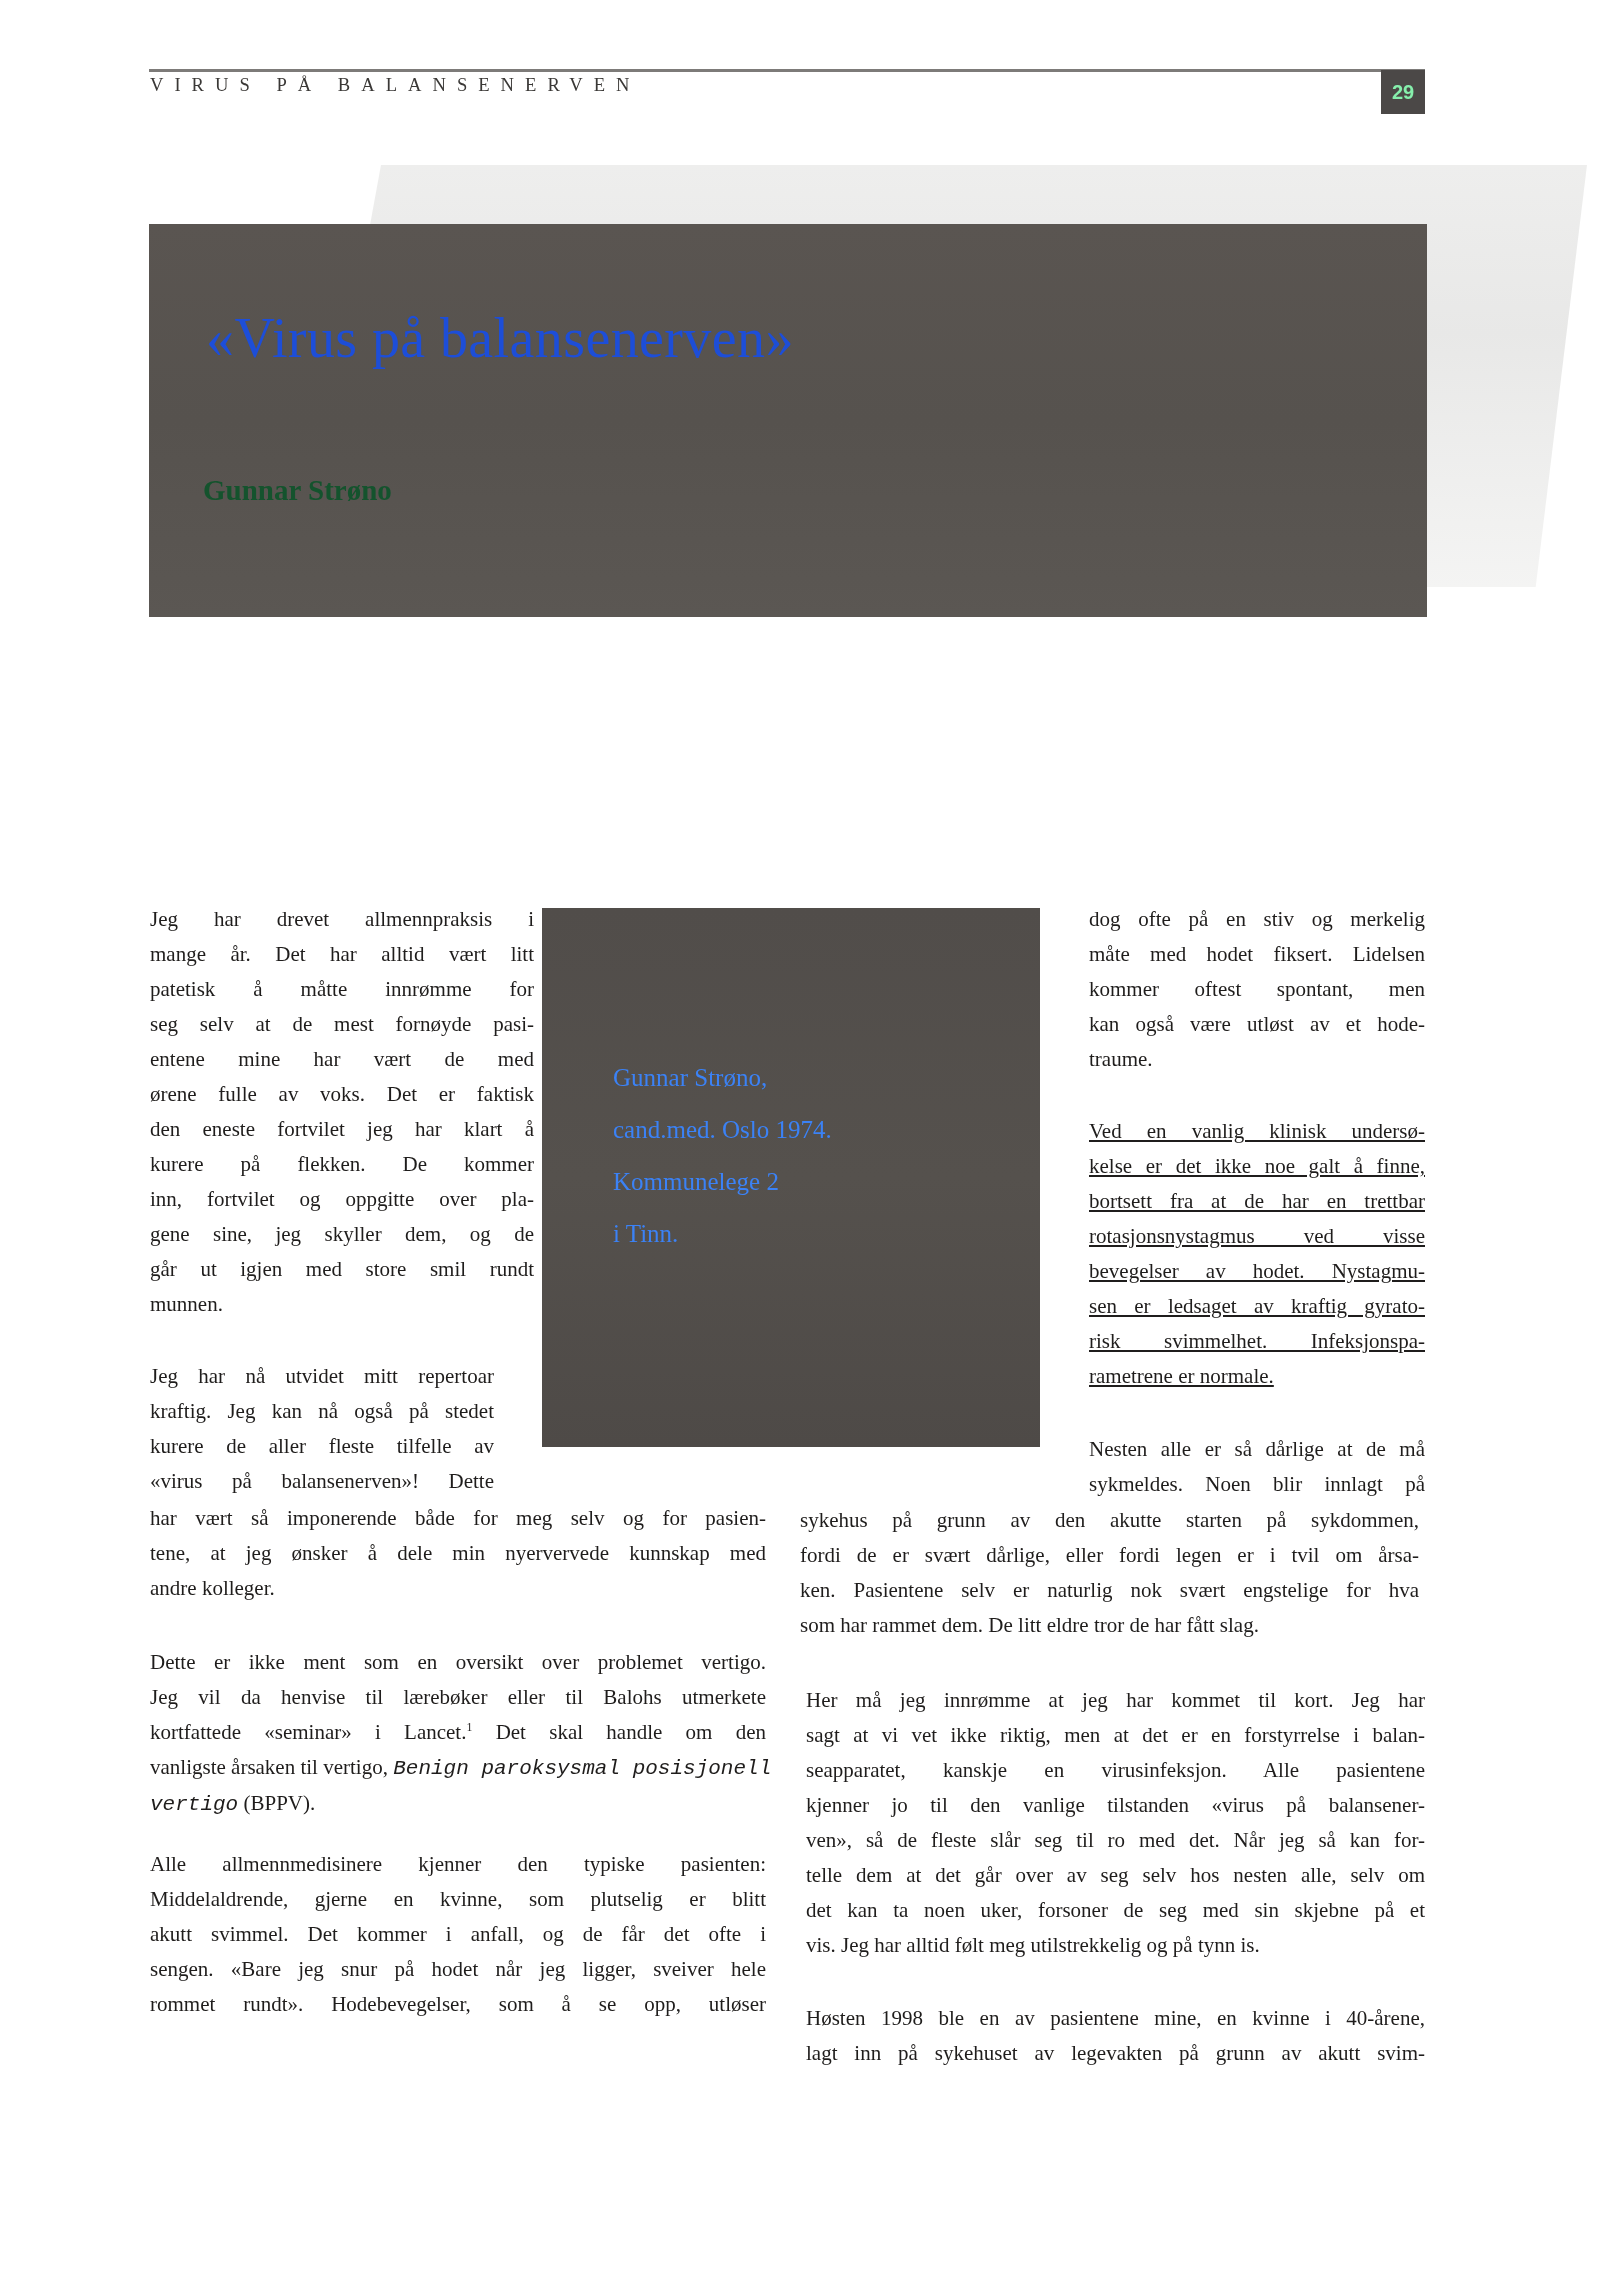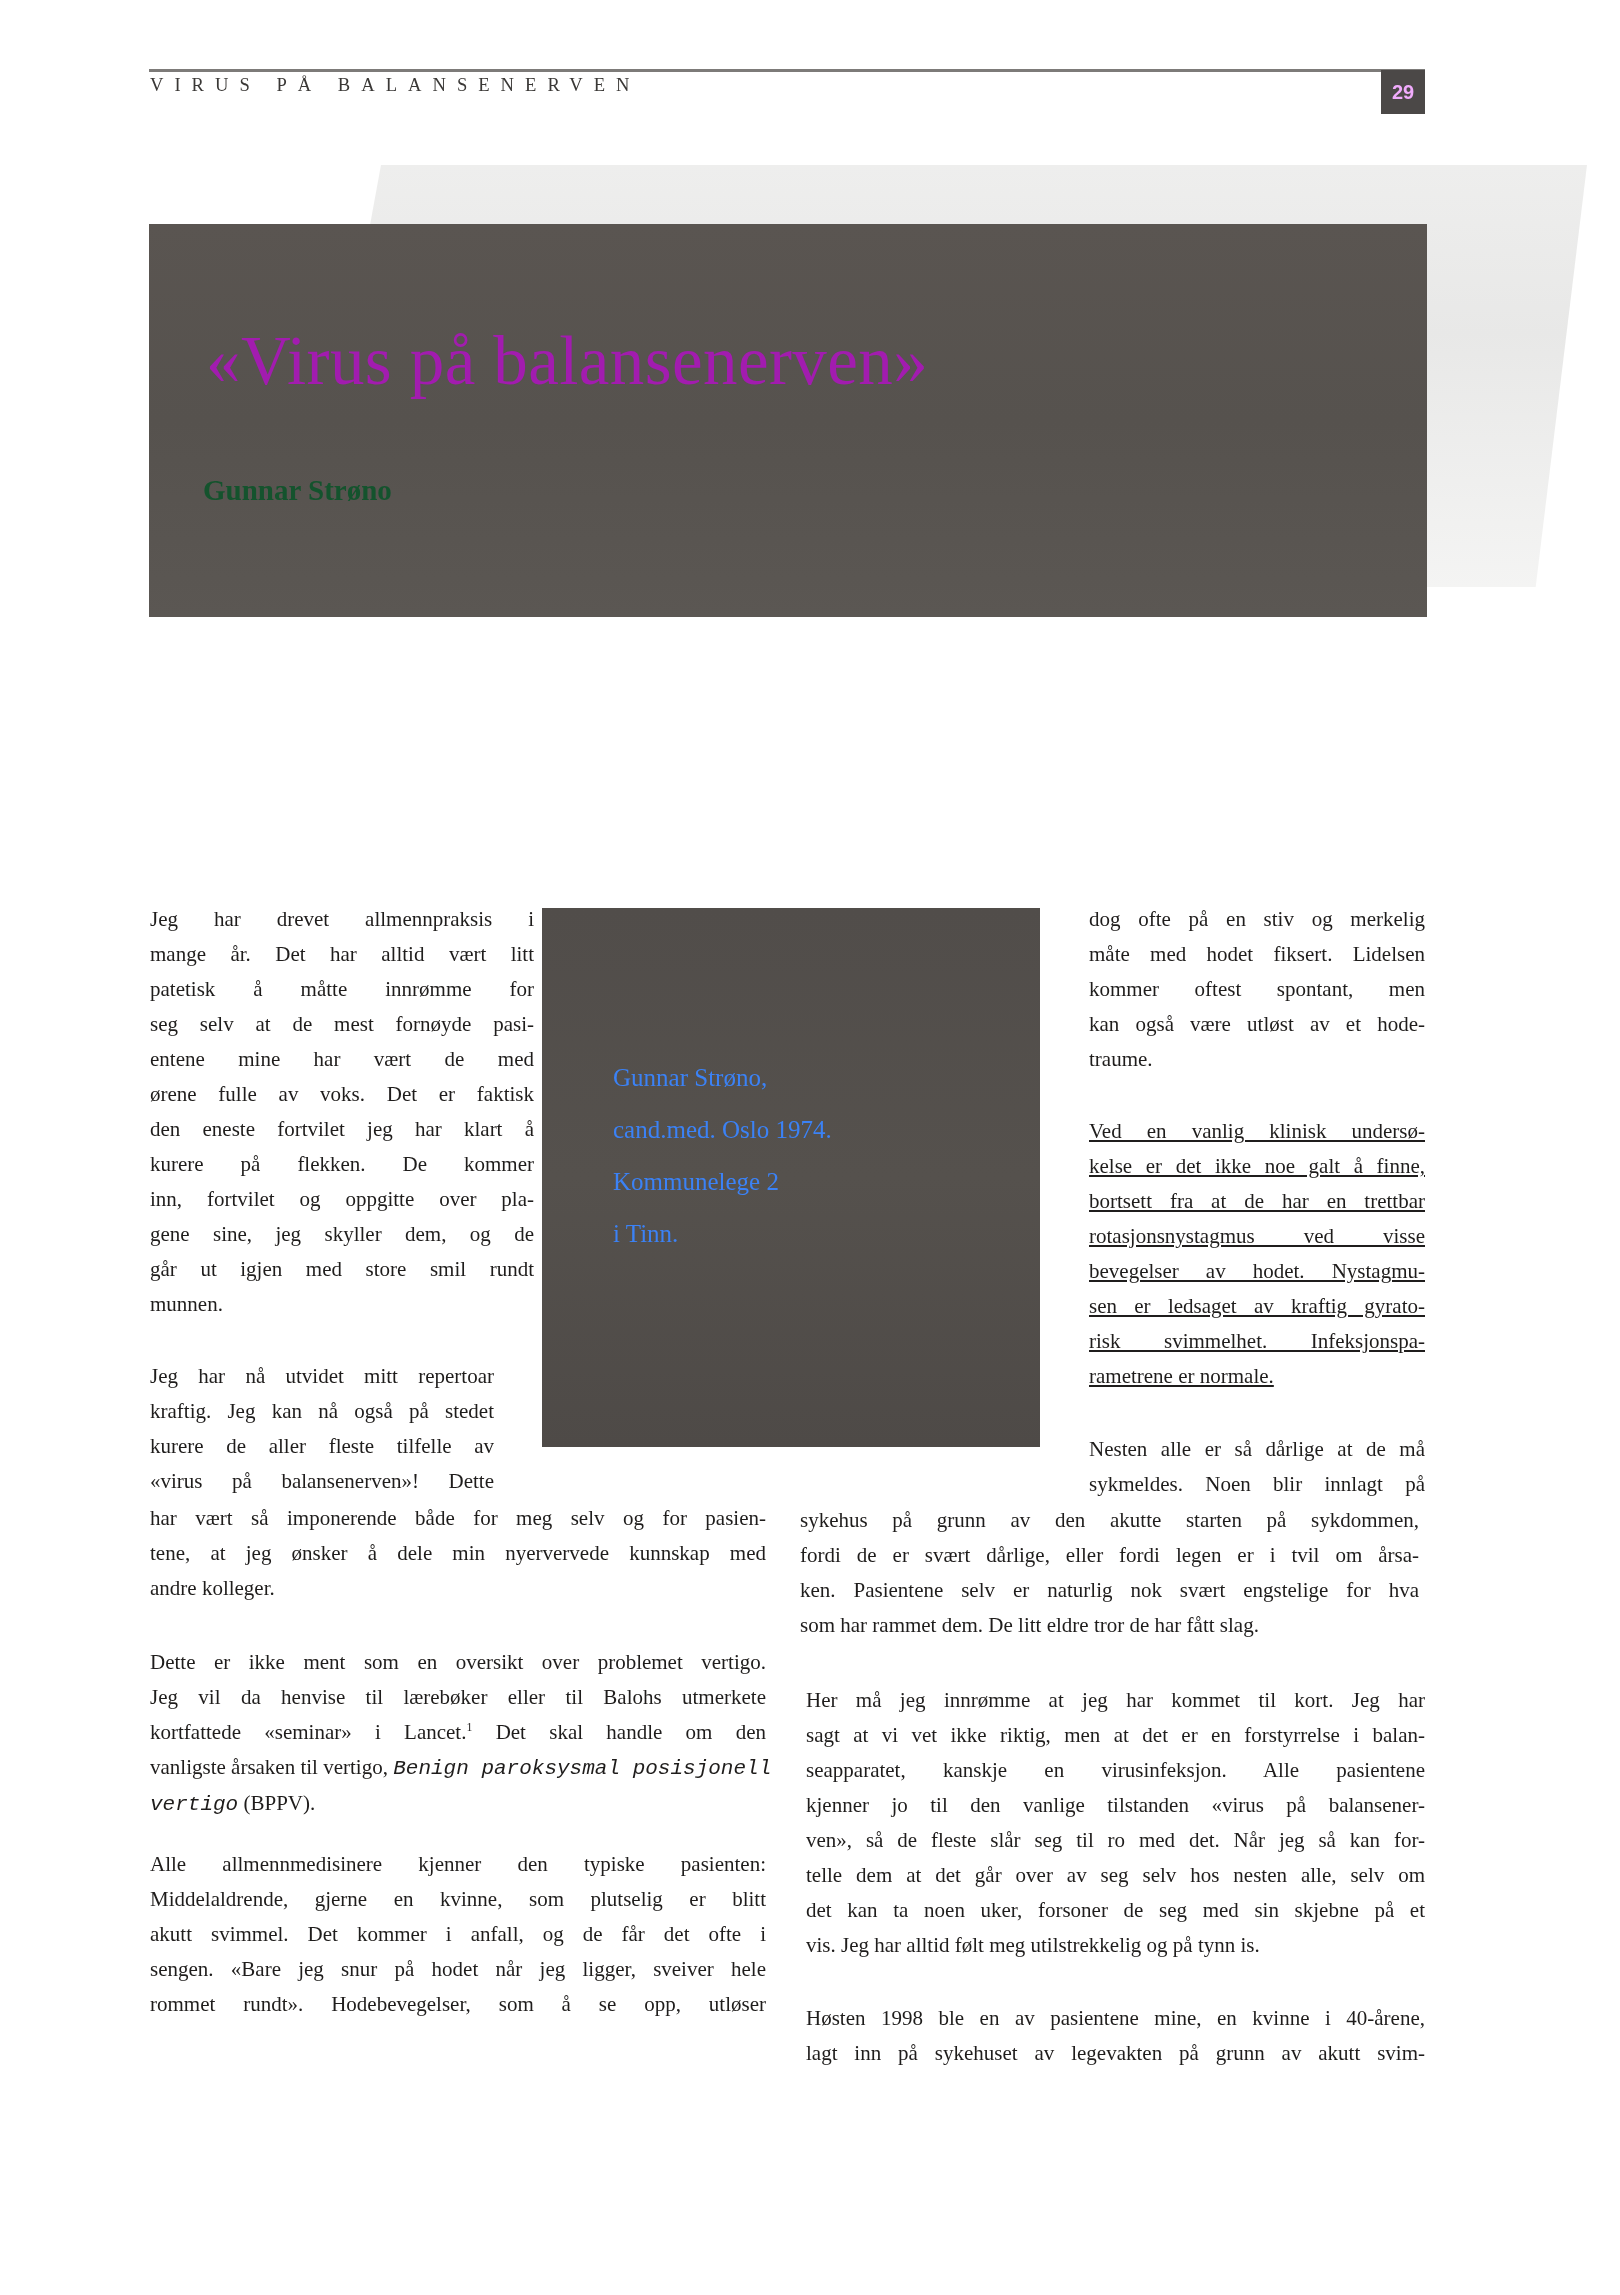--- a/index.html
+++ b/index.html
@@ -11,38 +11,37 @@
   }
   .abs { position: absolute; }
   
   .head-rule { left: 149px; top: 69px; width: 1276px; height: 2.5px; background: #7d7b79; }
   .running-head {
     left: 150px; top: 74px; font-size: 18.6px; letter-spacing: 11px;
     color: #3a3836; text-transform: uppercase; transform: scaleY(1.05);
   }
   .page-num {
     left: 1381px; top: 70px; width: 44px; height: 44px; background: #4b4847;
-    color: #f0abfc; font-family: "Liberation Sans", "DejaVu Sans", sans-serif;
+    color: #86efac; font-family: "Liberation Sans", "DejaVu Sans", sans-serif;
     font-weight: bold; font-size: 20px; display: flex; align-items: center; justify-content: center;
   }
   
   .banner-shadow {
     left: 304px; top: 165px; width: 1283px; height: 422px;
     background: linear-gradient(180deg, #ebebea 0%, #e4e4e3 40%, #f2f2f1 100%);
     clip-path: polygon(6% 0, 100% 0, 96% 100%, 0 100%);
     opacity: 0.85;
   }
   .banner {
     left: 149px; top: 224px; width: 1278px; height: 393px;
     background: linear-gradient(180deg, #5a5551 0%, #56524e 50%, #5b5753 100%);
   }
   .title {
-    left: 206px; top: 306px; font-size: 69px; color: #a21caf; white-space: nowrap;
+    left: 206px; top: 306px; font-size: 56px; color: #1d4ed8; white-space: nowrap;
     letter-spacing: 0.4px;
-    margin-top: 16px;
   }
   .banner-author {
     left: 203px; top: 474px; font-size: 29px; font-weight: bold; color: #14532d;
   }
   
   .bio-box {
     left: 542px; top: 908px; width: 498px; height: 539px;
     background: linear-gradient(180deg, #514d4a 0%, #55514d 50%, #4e4a47 100%);
   }
   .bio-text {

